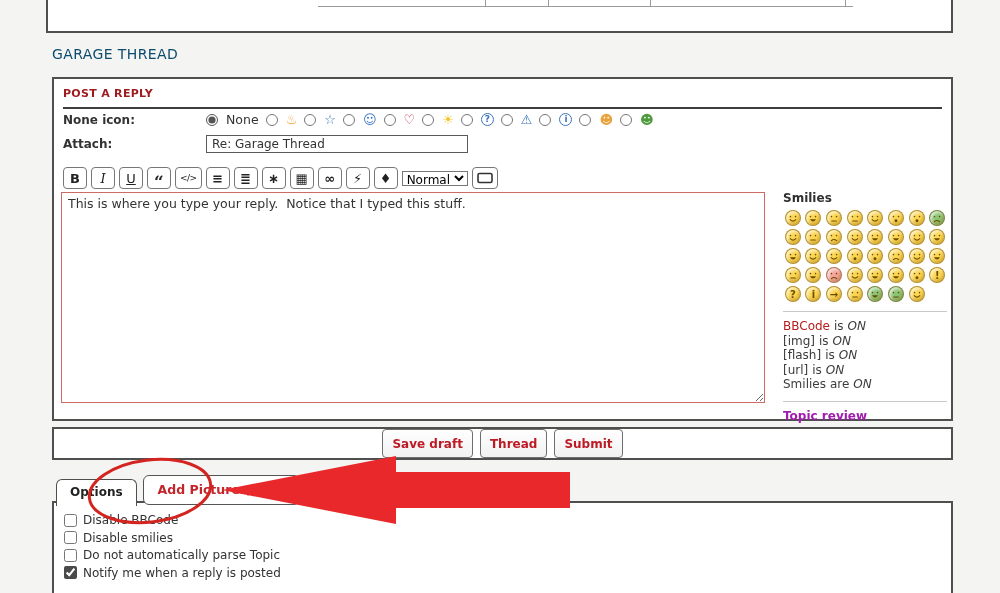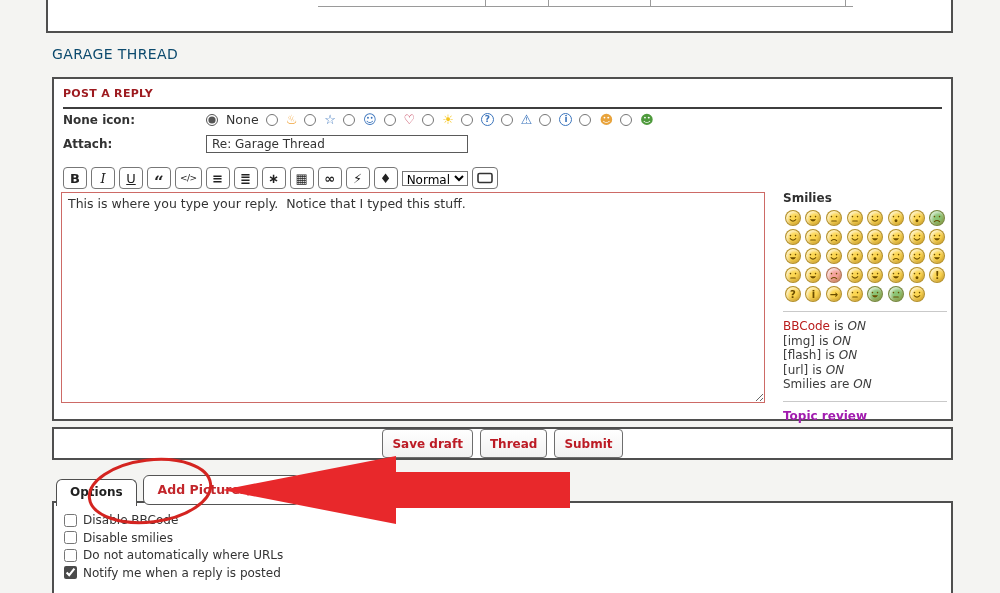--- a/index.html
+++ b/index.html
@@ -634,21 +634,21 @@
           <span>Disable BBCode</span>
         </label>
 
         <label class="checkbox-row">
           <input type="checkbox" style="">
           <span>Disable smilies</span>
         </label>
 
         <label class="checkbox-row">
           <input type="checkbox" style="">
-          <span>Do not automatically where URLs</span>
+          <span>Do not automatically parse Topic</span>
         </label>
 
 
         <label class="checkbox-row">
           <input type="checkbox" checked="" style="">
           <span>Notify me when a reply is posted</span>
         </label>
       </div>
   </div>
 

